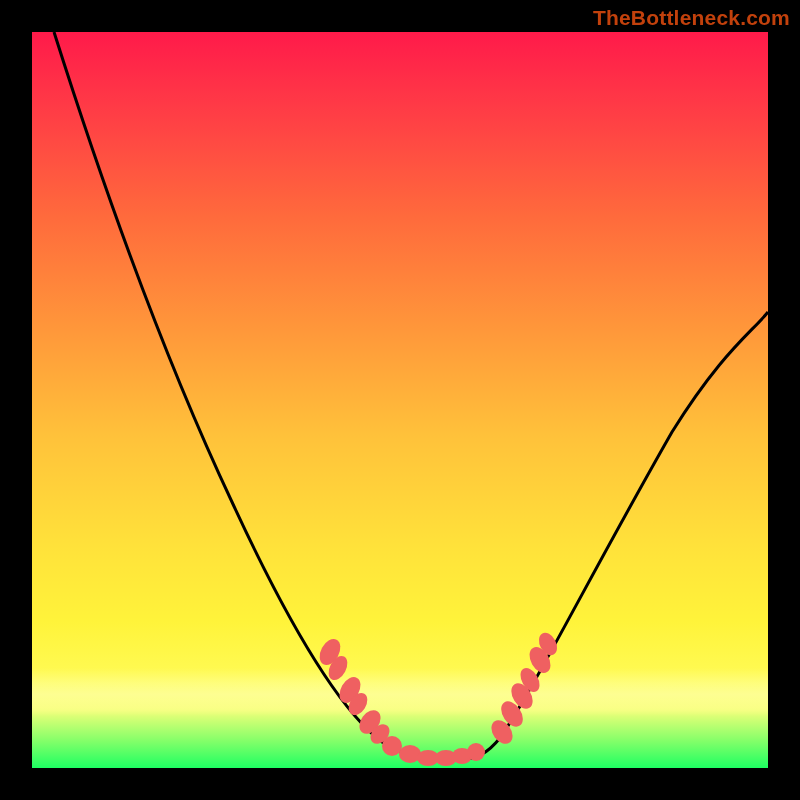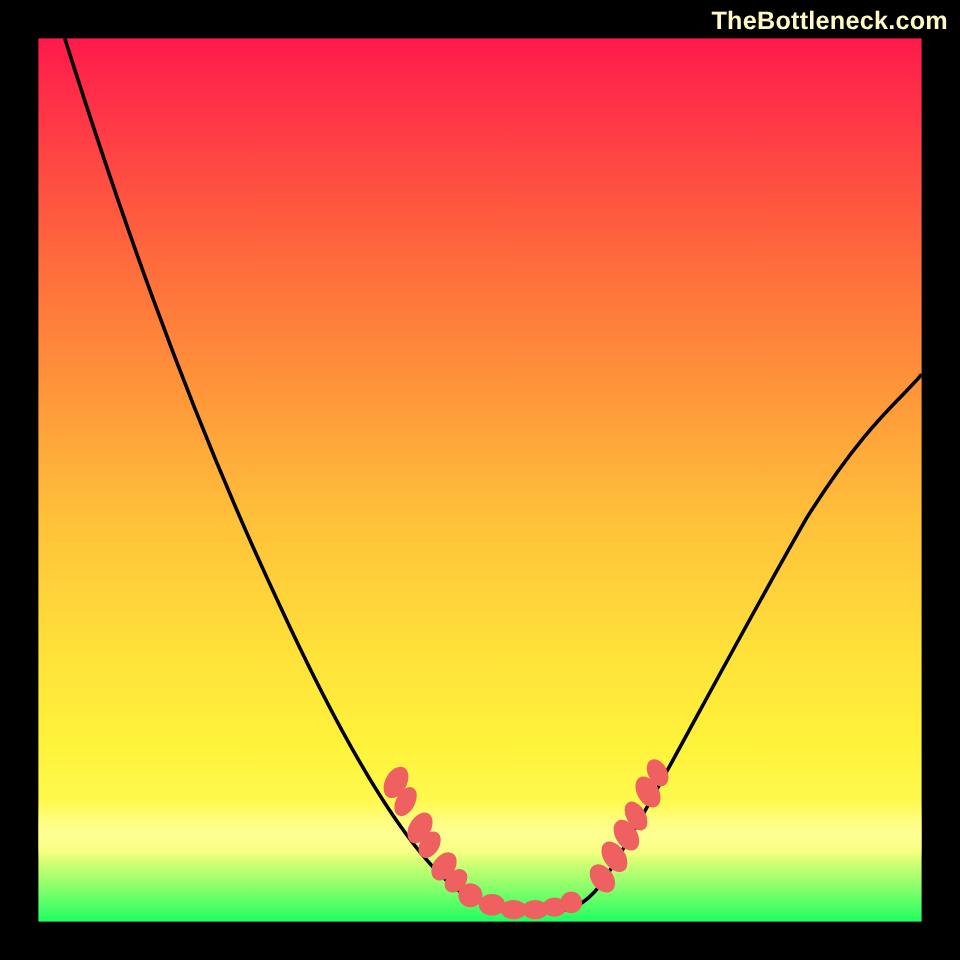--- a/index.html
+++ b/index.html
@@ -53,21 +53,21 @@
       rgba(255,255,150,0.55) 30%,
       rgba(255,255,160,0.75) 55%,
       rgba(255,255,150,0.55) 80%,
       rgba(255,255,140,0.0) 100%
     );
   }
   .watermark {
     position: absolute;
     top: 6px;
     right: 10px;
-    color: #fef9c3;
+    color: #c2410c;
     font-size: 21px;
     font-weight: 600;
     letter-spacing: 0.2px;
     user-select: none;
   }
   svg.curves {
     position: absolute;
     top: 0;
     left: 0;
     width: 736px;

